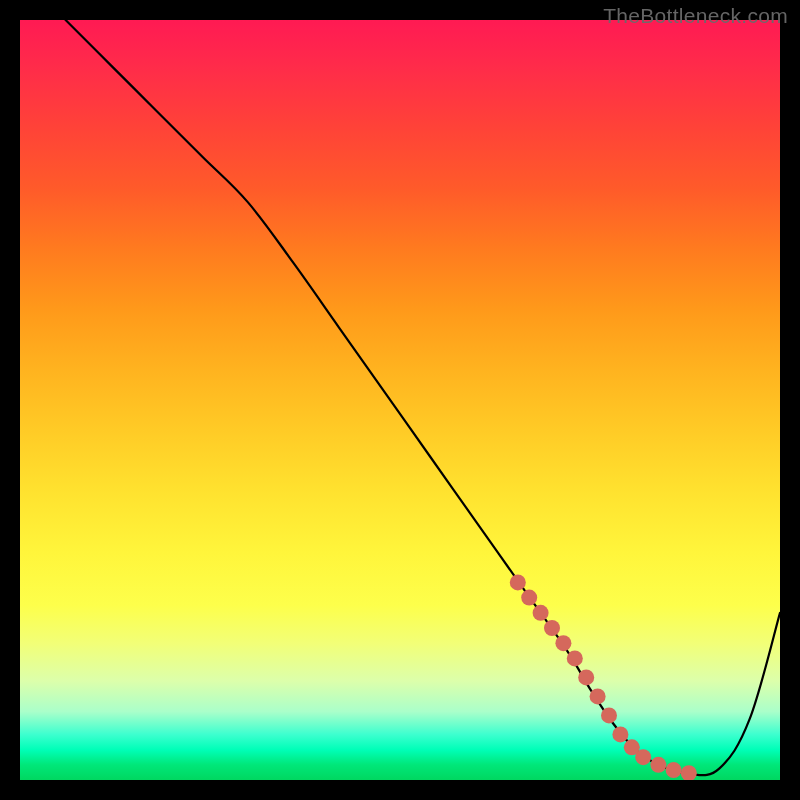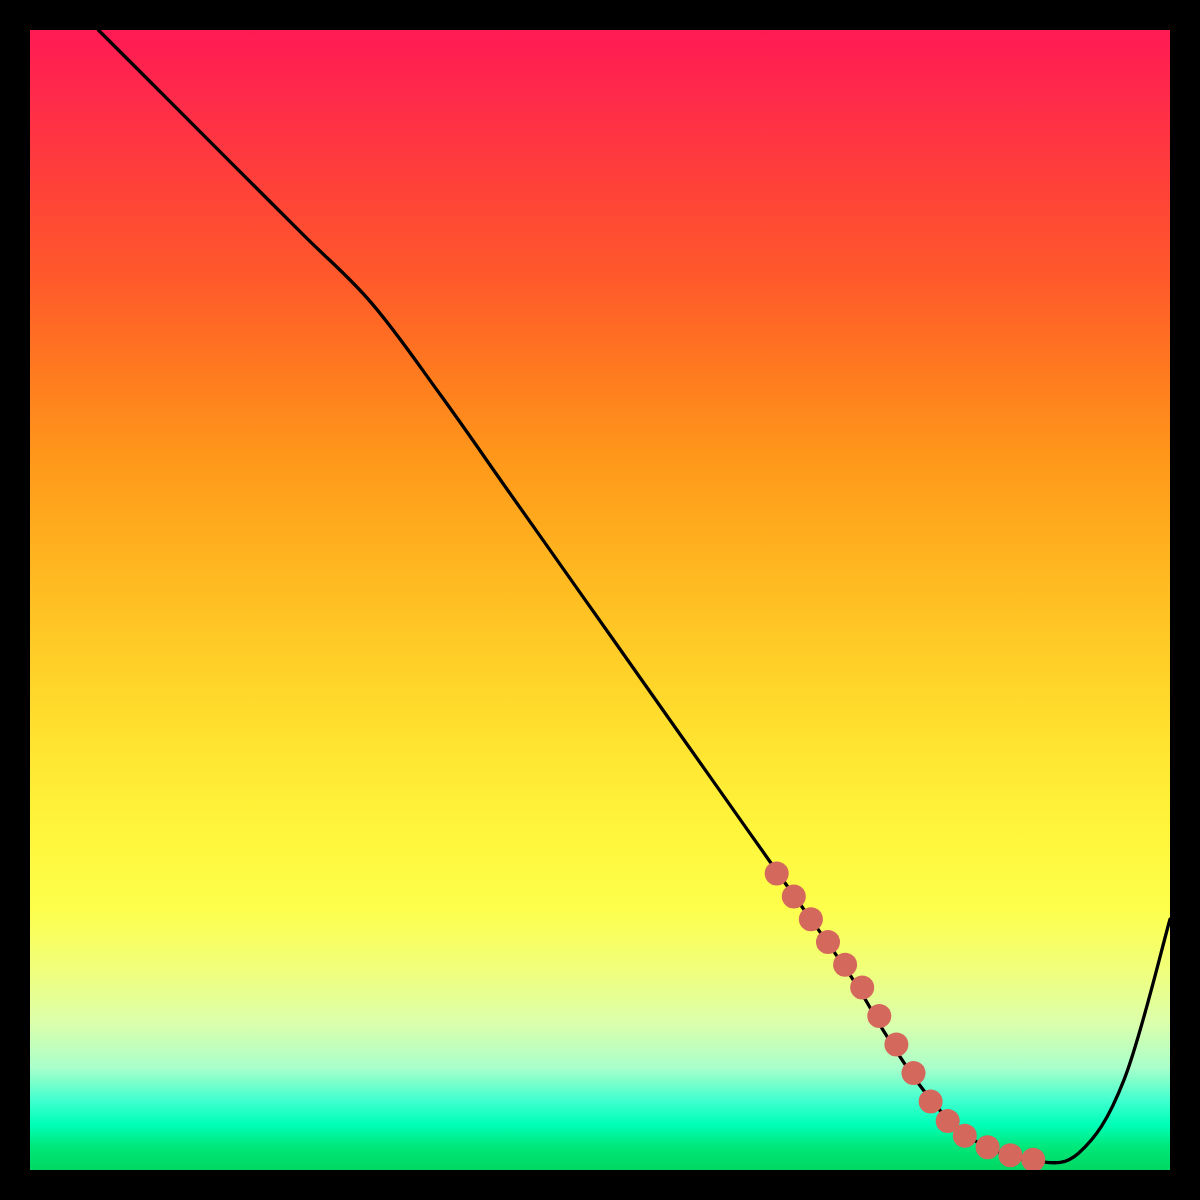--- a/index.html
+++ b/index.html
@@ -75,20 +75,21 @@
   }
   svg {
     display: block;
   }
 </style>
 </head>
 <body>
 
 <div class="frame">
 
+  <div class="watermark">TheBottleneck.com</div>
 
   <div class="plot-area">
     <div class="gradient"></div>
 
     <div class="curve-wrap">
       <svg id="curve-svg" width="760" height="760" viewBox="0 0 760 760">
         <path id="curve-path" fill="none" stroke="#000000" stroke-width="2.2" stroke-linecap="round" stroke-linejoin="round" d="M 45.60 0.00 C 53.81 8.21 74.78 29.18 91.20 45.60 C 107.62 62.02 120.38 74.78 136.80 91.20 C 153.22 107.62 165.98 120.38 182.40 136.80 C 198.82 153.22 211.58 163.25 228.00 182.40 C 244.42 201.55 257.18 220.63 273.60 243.20 C 290.02 265.77 302.78 284.54 319.20 307.80 C 335.62 331.06 348.38 349.14 364.80 372.40 C 381.22 395.66 393.98 413.74 410.40 437.00 C 426.82 460.26 439.58 478.34 456.00 501.60 C 472.42 524.86 485.18 542.94 501.60 566.20 C 518.02 589.46 534.89 612.33 547.20 630.80 C 559.51 649.27 561.79 655.80 570.00 668.80 C 578.21 681.80 584.59 692.06 592.80 703.00 C 601.01 713.94 607.39 722.08 615.60 729.60 C 623.81 737.12 628.82 740.42 638.40 744.80 C 647.98 749.18 657.86 753.24 668.80 753.92 C 679.74 754.60 688.26 758.45 699.20 748.60 C 710.14 738.75 718.66 727.24 729.60 699.20 C 740.54 671.16 754.53 611.95 760.00 592.80"></path>
       </svg>
     </div>
 

